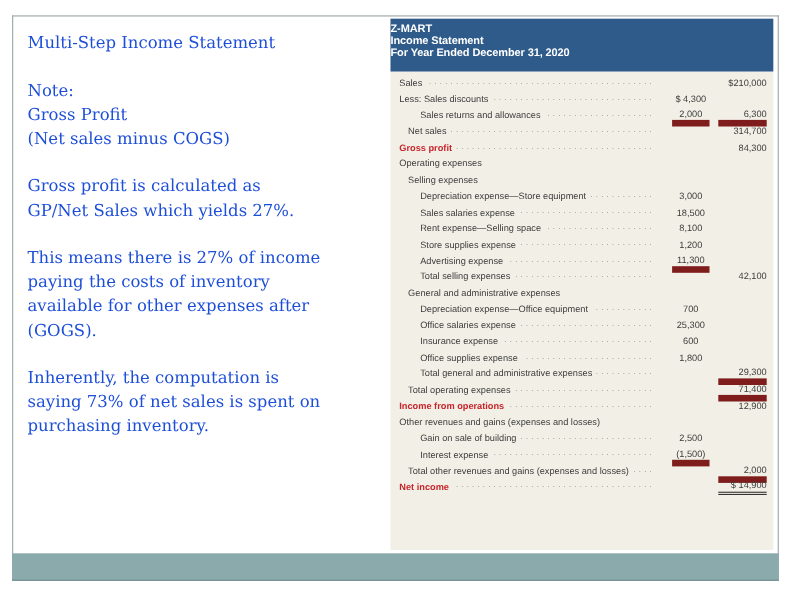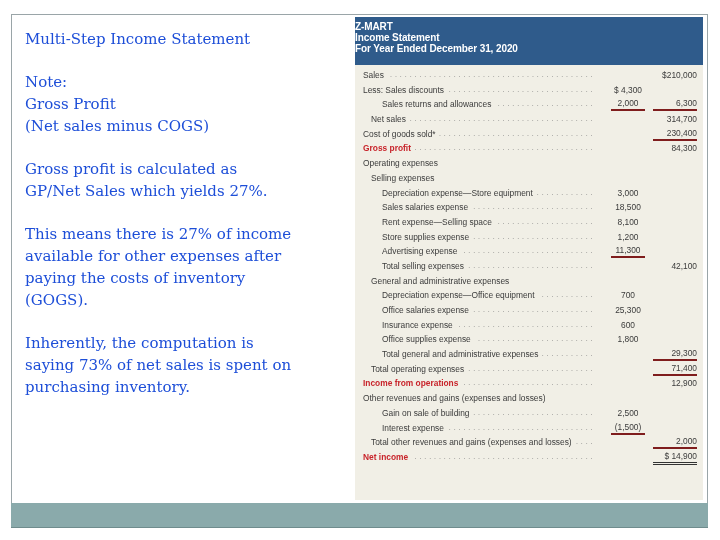--- a/index.html
+++ b/index.html
@@ -37,21 +37,21 @@
     position: relative; height: 14.7px; font-size: 8.4px; line-height: 14.7px; white-space: nowrap;
   }
   .row .label { position: absolute; left: 8px; }
   .row .label.i1 { left: 16px; }
   .row .label.i2 { left: 27px; }
   .row .dots {
     position: absolute; right: 110px; color: #7a7a7a; letter-spacing: 0.5px; font-size: 7px;
   }
   .row .c1 { position: absolute; right: 58px; width: 34px; text-align: center; }
   .row .c2 { position: absolute; right: 6px; width: 44px; text-align: right; }
-  .ul { border-bottom: 2px solid #7f1d1d; line-height: 12px; }
+  .ul { border-bottom: 6px solid #7f1d1d; line-height: 12px; }
   .dul { border-bottom: 3px double #333; line-height: 12px; }
   .red { color: #c8242b; font-weight: bold; }
   .c1.ul { width: 34px; }
 </style>
 </head>
 <body>
 
 <div class="slide-frame"></div>
 
 <div class="left-text">
@@ -60,22 +60,22 @@
     <span class="line">Note:</span>
     <span class="line">Gross Profit</span>
     <span class="line">(Net sales minus COGS)</span>
   </p>
   <p>
     <span class="line">Gross profit is calculated as</span>
     <span class="line">GP/Net Sales which yields 27%.</span>
   </p>
   <p>
     <span class="line">This means there is 27% of income</span>
+    <span class="line">paying the costs of inventory</span>
     <span class="line">available for other expenses after</span>
-    <span class="line">paying the costs of inventory</span>
     <span class="line">(GOGS).</span>
   </p>
   <p>
     <span class="line">Inherently, the computation is</span>
     <span class="line">saying 73% of net sales is spent on</span>
     <span class="line">purchasing inventory.</span>
   </p>
 </div>
 
 <div class="statement">
@@ -103,26 +103,20 @@
         <span class="c1 ul">2,000</span>
         <span class="c2 ul">6,300</span>
       </div>
       <div class="row">
         <span class="label i1">Net sales</span>
         <span class="dots">. . . . . . . . . . . . . . . . . . . . . . . . . . . . . . . . . . . . . . </span>
         <span class="c1"></span>
         <span class="c2">314,700</span>
       </div>
       <div class="row">
-        <span class="label">Cost of goods sold*</span>
-        <span class="dots">. . . . . . . . . . . . . . . . . . . . . . . . . . . . . . . . </span>
-        <span class="c1"></span>
-        <span class="c2 ul">230,400</span>
-      </div>
-      <div class="row">
         <span class="label red">Gross profit</span>
         <span class="dots">. . . . . . . . . . . . . . . . . . . . . . . . . . . . . . . . . . . . . </span>
         <span class="c1"></span>
         <span class="c2">84,300</span>
       </div>
       <div class="row">
         <span class="label">Operating expenses</span>
         <span class="c1"></span>
         <span class="c2"></span>
       </div>

